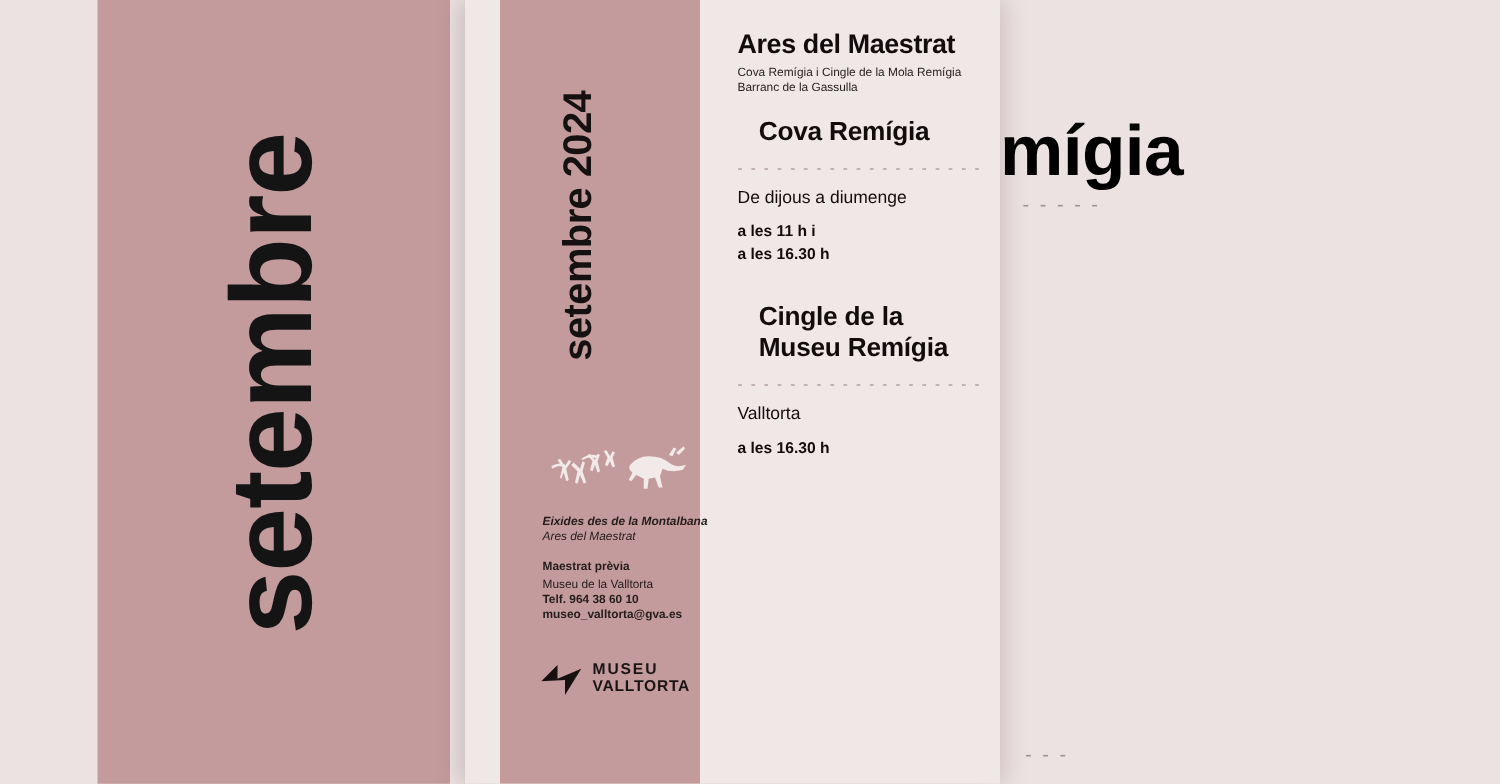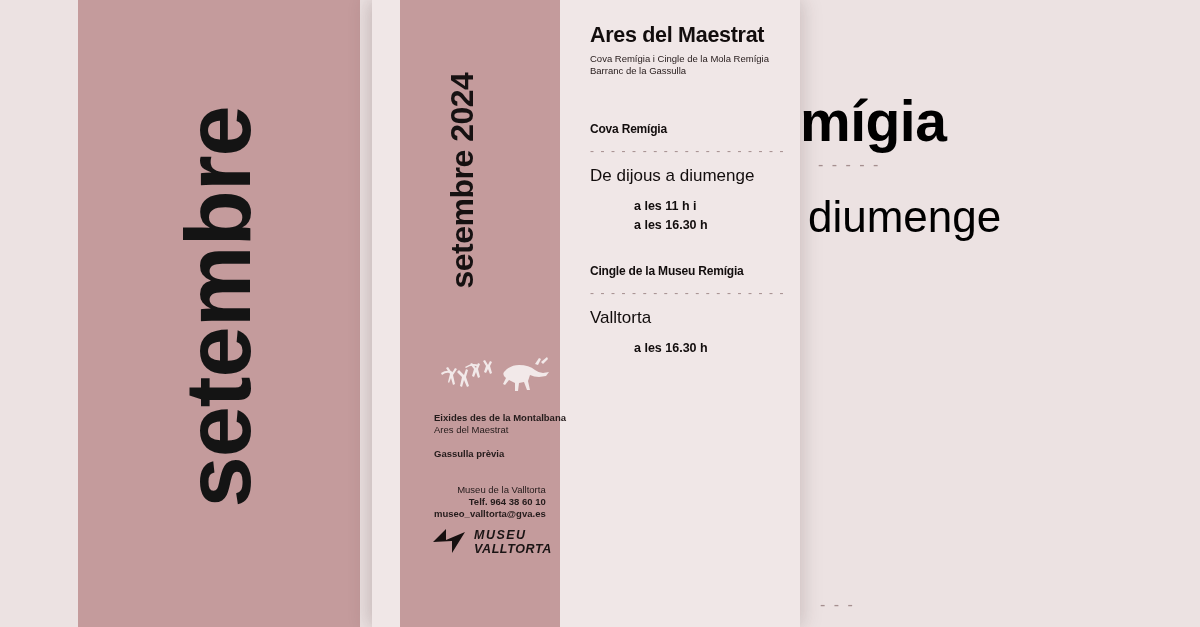--- a/index.html
+++ b/index.html
@@ -122,38 +122,37 @@
     width: 148px;
     height: 62px;
   }
 
   .strip-text {
     position: absolute;
     left: 62px;
     color: #241b1b;
     line-height: 1.28;
   }
-  #rockart-caption { top: 412px; font-size: 9.5px; }
+  #rockart-caption { top: 412px; font-size: 9.5px; font-style: italic; }
   #rockart-caption b { font-weight: bold; display: block; }
   #rockart-caption span { display: block; font-weight: normal; }
 
   #reserva { top: 448px; font-size: 9.5px; font-weight: bold; }
-  #contact { top: 484px; font-size: 9.5px; text-align: right; }
+  #contact { top: 462px; font-size: 9.5px; }
   #contact .line { display: block; }
   #contact .bold { font-weight: bold; }
 
   
   #museu-logo {
     position: absolute;
     left: 60px;
     top: 528px;
     display: flex;
-    align-items: flex-start;
+    align-items: flex-end;
     gap: 8px;
-    font-style: italic;
   }
   #museu-logo .logo-mark { width: 34px; height: 26px; }
   #museu-logo .logo-text {
     font-size: 12.5px;
     font-weight: bold;
     color: #1a1414;
     line-height: 1.15;
     letter-spacing: 1.5px;
   }
   #museu-logo .logo-text .l2 { letter-spacing: 0.6px; }
@@ -170,64 +169,63 @@
     font-size: 21.5px;
     font-weight: bold;
     letter-spacing: -0.3px;
     line-height: 1.1;
     margin: 0 0 5px 0;
   }
   #subtitle {
     font-size: 9.5px;
     line-height: 1.35;
     color: #2a2020;
-    margin-bottom: 44px;
+    margin-bottom: 16px;
   }
   #subtitle .line { display: block; }
 
   .section { margin-bottom: 30px; }
   .section-heading {
-    font-size: 12px;
+    font-size: 21px;
     font-weight: bold;
     line-height: 1.18;
-    margin: 0 0 9px 0;
+    margin: 0 0 9px 17px;
     letter-spacing: -0.2px;
   }
   .divider {
     color: #a58f8f;
     font-size: 12px;
     letter-spacing: 1.6px;
     line-height: 1;
     margin-bottom: 11px;
     white-space: nowrap;
     overflow: hidden;
     height: 10px;
   }
   .days {
-    font-size: 17px;
+    font-size: 14px;
     font-weight: normal;
     margin-bottom: 11px;
   }
   .hours { font-size: 12.5px; font-weight: bold; line-height: 1.45; }
-  .hours .line { display: block; margin-left: 44px; }
+  .hours .line { display: block; }
 </style>
 </head>
 <body>
 
 <div id="bg">
 
   <div id="bg-band-left"></div>
 
   <div id="bg-setembre">
     <span>setembre</span>
   </div>
 
   <div class="bg-word" id="bg-word-remigia">mígia</div>
   <div class="bg-dashes" id="bg-dash-1">- - - - -</div>
-  <div class="bg-word" id="bg-word-diumenge">diumenge</div>
   <div class="bg-dashes" id="bg-dash-2">- - -</div>
 </div>
 
 <div id="flyer">
 
   <div id="flyer-strip"></div>
 
   <div id="strip-date">setembre 2024</div>
 
   <div id="rockart">
@@ -247,21 +245,21 @@
         <path d="M57 25 q7-5 14-2 l-1 2 q-6-3-12 1 z"></path>
       </g>
     </svg>
   </div>
 
   <div class="strip-text" id="rockart-caption">
     <b>Eixides des de la Montalbana</b>
     <span>Ares del Maestrat</span>
   </div>
 
-  <div class="strip-text" id="reserva">Gassulla prèvia</div>
+  <div class="strip-text" id="reserva">Maestrat prèvia</div>
 
   <div class="strip-text" id="contact">
     <span class="line">Museu de la Valltorta</span>
     <span class="line bold">Telf. 964 38 60 10</span>
     <span class="line bold">museo_valltorta@gva.es</span>
   </div>
 
   <div id="museu-logo">
     <span class="logo-mark">
       <svg viewBox="0 0 34 26" width="34" height="26" xmlns="http://www.w3.org/2000/svg">

